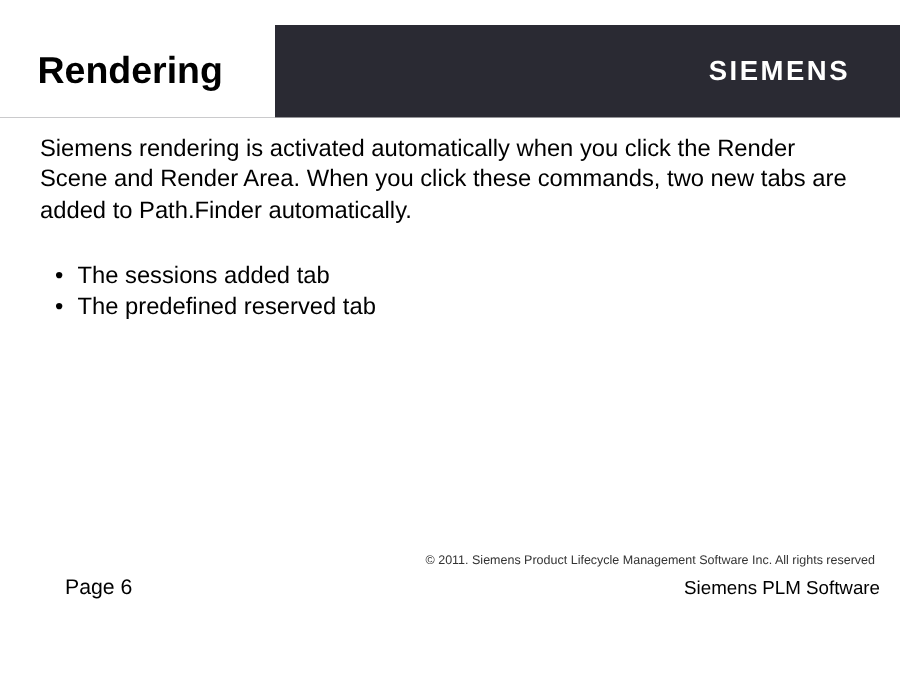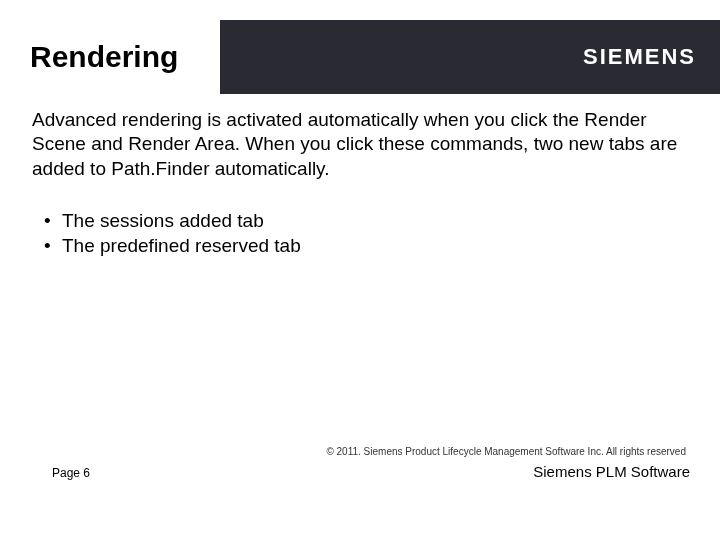--- a/index.html
+++ b/index.html
@@ -2,48 +2,48 @@
 <html><head>
 <meta charset="utf-8">
 <style>
   * { margin: 0; padding: 0; box-sizing: border-box; }
   html, body { width: 720px; height: 540px; font-family: Arial, Helvetica, sans-serif; background: #fff; overflow: hidden; }
   .slide { width: 720px; height: 496px; position: relative; background: #fff; }
   .header-band { position: absolute; top: 20px; left: 0; right: 0; height: 74px; }
   .header-dark { position: absolute; top: 0; left: 0; right: 0; height: 100%; background: #2a2a33; }
   .title-block { position: absolute; top: 0; left: 0; height: 100%; background: #fff; padding: 12px 20px 12px 30px; display: flex; align-items: center; min-width: 220px; }
   .title-text { font-size: 30px; font-weight: bold; color: #000; }
-  .brand { position: absolute; right: 24px; top: 50%; transform: translateY(-50%); color: #fff; font-size: 22px; font-weight: 700; letter-spacing: 2px; font-family: Arial, sans-serif; }
+  .brand { position: absolute; right: 40px; top: 50%; transform: translateY(-50%); color: #fff; font-size: 22px; font-weight: 700; letter-spacing: 2px; font-family: Arial, sans-serif; }
   .content { position: absolute; top: 108px; left: 32px; right: 36px; }
   .subtitle { font-size: 21px; font-weight: bold; color: #000; margin-bottom: 26px; }
   .body-text { font-size: 19px; color: #000; line-height: 1.28; margin-bottom: 28px; }
   .bullets { list-style: none; }
   .bullets li { font-size: 19px; color: #000; line-height: 1.3; padding-left: 30px; position: relative; }
   .bullets li::before { content: "•"; position: absolute; left: 12px; }
-  .footer { position: absolute; bottom: 16px; left: 32px; right: 30px; }
+  .footer { position: absolute; bottom: 16px; left: 32px; right: 16px; }
   .copyright { font-size: 10px; color: #333; text-align: right; margin-bottom: 6px; padding-right: 4px; }
   .footer-row { display: flex; justify-content: space-between; align-items: baseline; }
-  .page-num { font-size: 12px; color: #000; padding-left: 20px; }
+  .page-num { font-size: 17px; color: #000; padding-left: 20px; }
   .product { font-size: 15px; color: #000000; font-weight: 400; }
 </style>
 </head>
 <body>
 
 <div class="slide">
 
   <div class="header-band">
     <div class="header-dark"></div>
     <div class="title-block">
       <span class="title-text">Rendering</span>
     </div>
     <div class="brand">SIEMENS</div>
   </div>
 
   <div class="content">
-    <div class="body-text">Advanced rendering is activated automatically when you click the Render Scene and Render Area. When you click these commands, two new tabs are added to Path.Finder automatically.</div>
+    <div class="body-text">Siemens rendering is activated automatically when you click the Render Scene and Render Area. When you click these commands, two new tabs are added to Path.Finder automatically.</div>
     <ul class="bullets">
       <li>The sessions added tab</li>
       <li>The predefined reserved tab</li>
     </ul>
   </div>
 
   <div class="footer">
     <div class="copyright">© 2011. Siemens Product Lifecycle Management Software Inc. All rights reserved</div>
     <div class="footer-row">
       <span class="page-num">Page 6</span>

